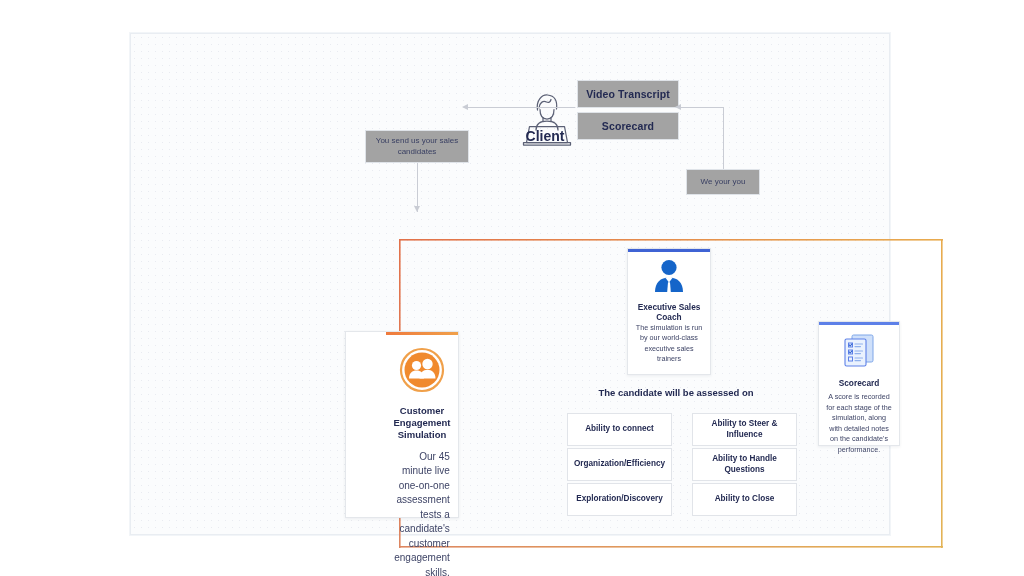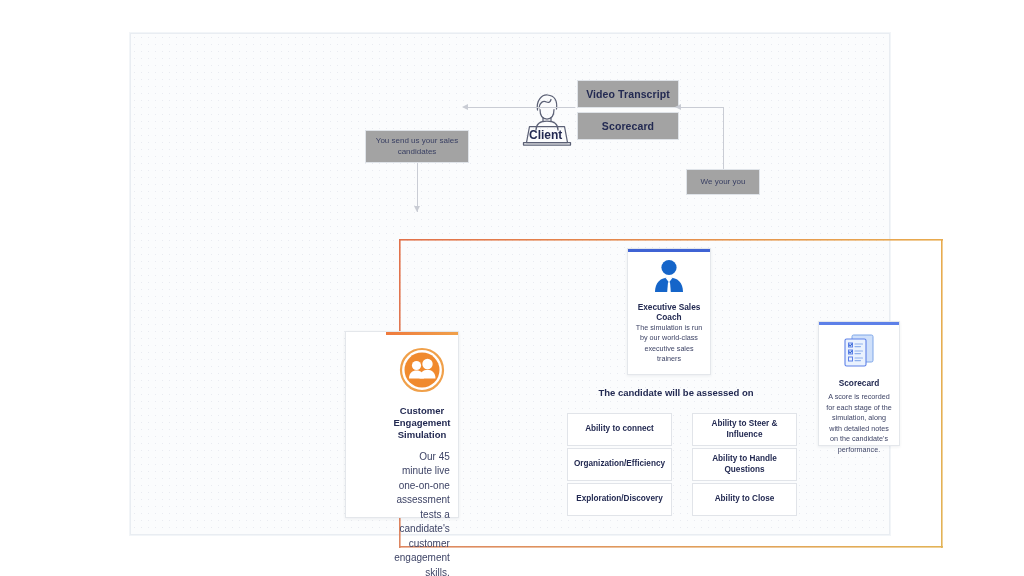--- a/index.html
+++ b/index.html
@@ -57,24 +57,24 @@
   }
 
   
   #client-illustration {
     position: absolute;
     left: 378px; top: 56px;
     width: 72px; height: 62px;
   }
   #client-label {
     position: absolute;
-    left: 398px; top: 94px;
+    left: 378px; top: 94px;
     width: 72px;
-    text-align: left;
-    font-size: 12px;
+    text-align: center;
+    font-size: 14px;
     font-weight: bold;
     color: #232a52;
   }
 
   
   .conn { position: absolute; background: #c9ccd4; }
   .conn-h { height: 1px; }
   .conn-v { width: 1px; }
   .arrowhead { position: absolute; width: 0; height: 0; }
   .arrow-left {

